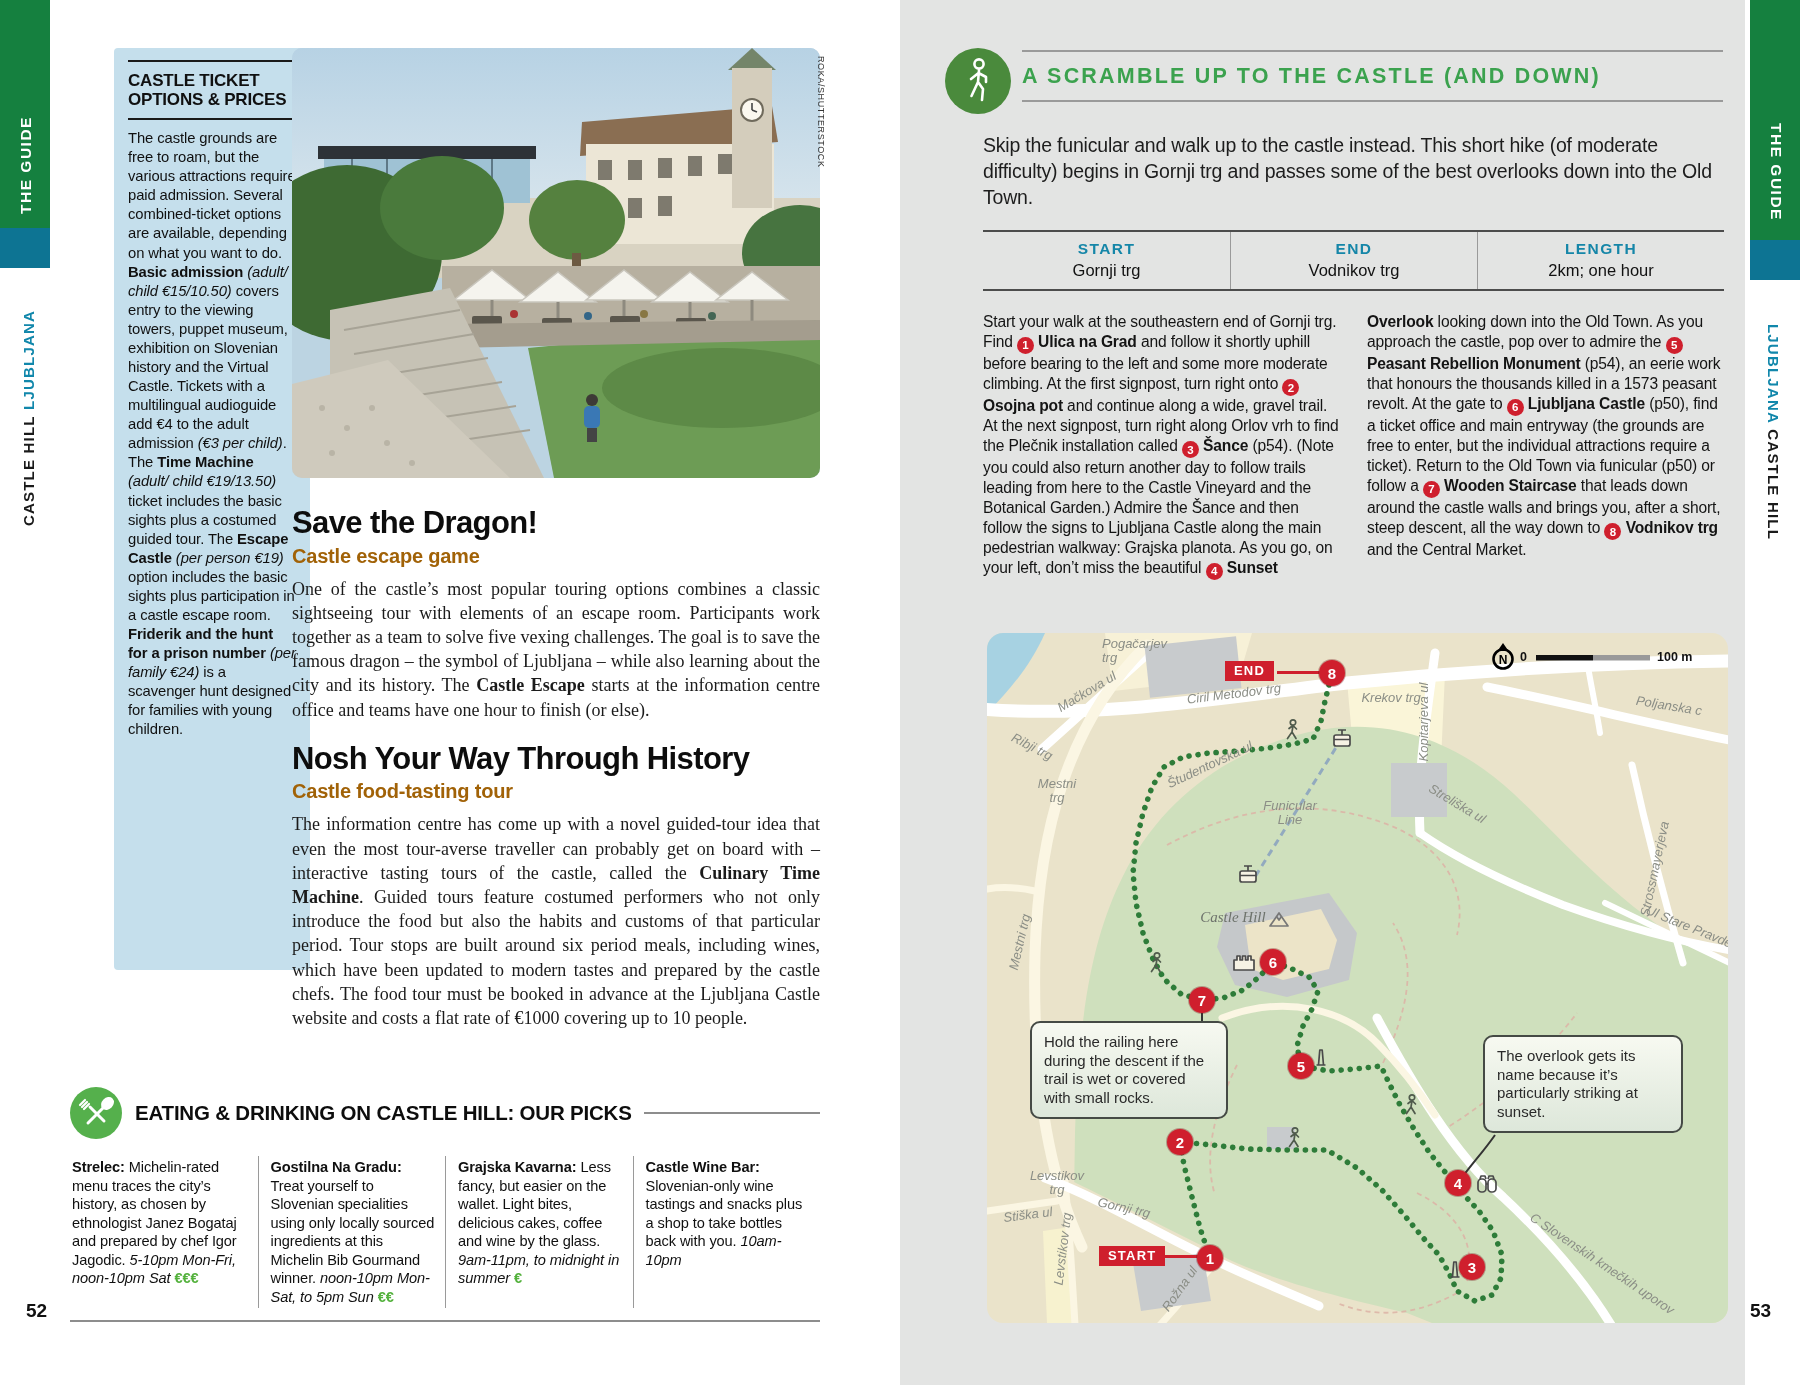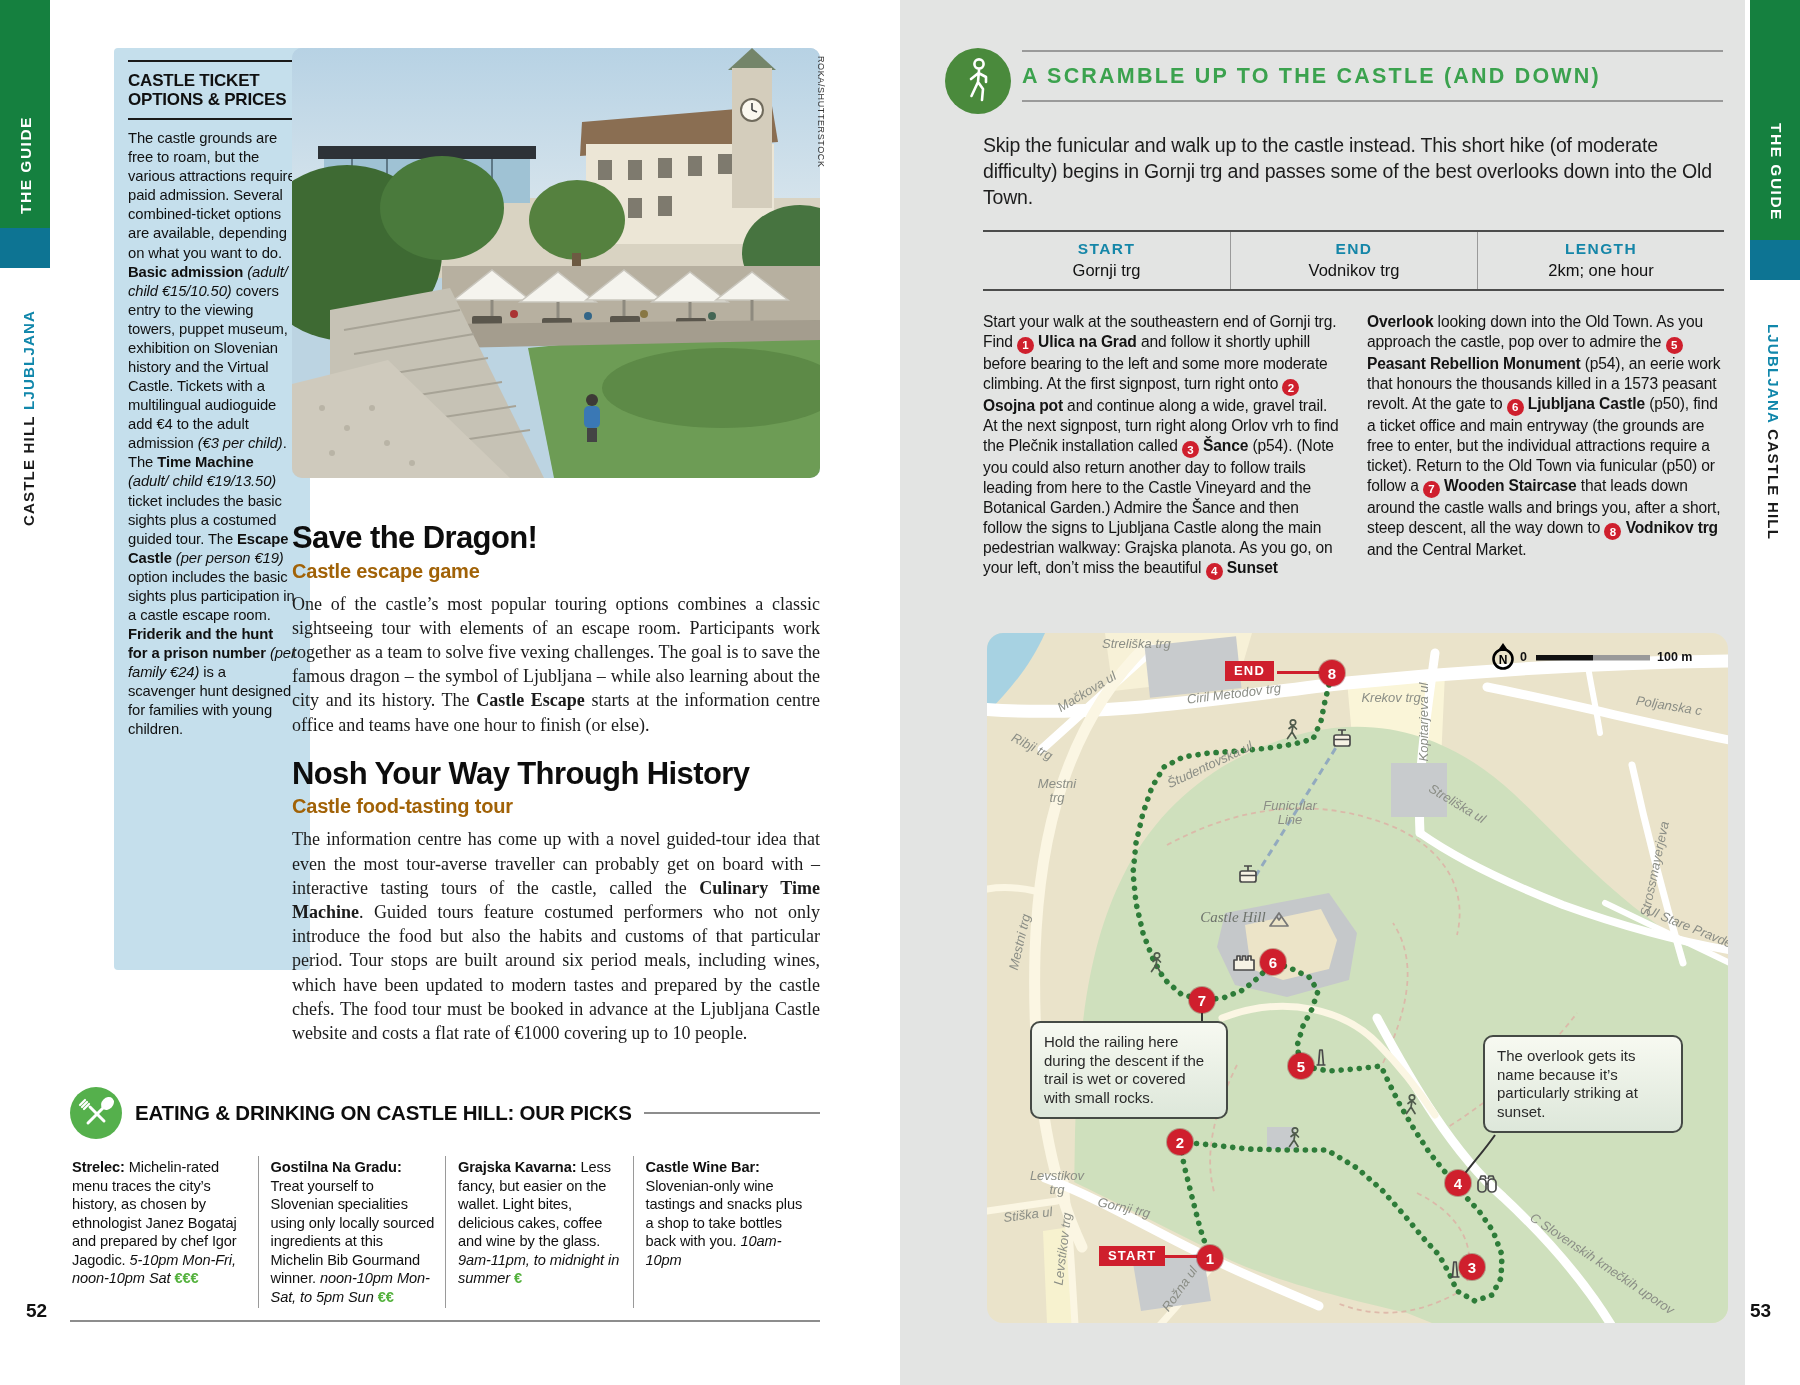--- a/index.html
+++ b/index.html
@@ -20,21 +20,21 @@
   
   #infobox{position:absolute;left:70px;top:48px;width:196px;height:922px;background:#c5dfec;border-radius:4px;padding:12px 14px;box-sizing:border-box;overflow:hidden;margin-left:44px;}
   .ib-title{font-size:17px;font-weight:800;color:#101010;line-height:1.12;border-top:2px solid #1a1a1a;border-bottom:2px solid #1a1a1a;padding:9px 0;margin-bottom:9px;letter-spacing:-0.2px;}
   .ib-body{font-size:14.8px;line-height:1.29;color:#101010;letter-spacing:-0.1px;}
 
   #photo{position:absolute;left:292px;top:48px;width:528px;height:430px;border-radius:10px;overflow:hidden;background:#bcd4e2;}
   #photo svg{display:block;}
   #credit{position:absolute;left:826px;top:56px;font-size:9px;color:#333;letter-spacing:.6px;transform:rotate(90deg);transform-origin:left top;white-space:nowrap;}
   #caption{position:absolute;left:292px;top:483px;width:528px;text-align:right;font-size:16.5px;font-weight:800;color:#111;}
 
-  #articles{position:absolute;left:292px;top:507px;width:528px;margin-top:15px;}
+  #articles{position:absolute;left:292px;top:507px;width:528px;}
   .art-title{font-size:31px;font-weight:800;color:#0d0d0d;letter-spacing:-0.6px;margin:0 0 5px;line-height:1.05;}
   .art-title.second{margin-top:21px;}
   .kicker{color:#a16207;font-size:20px;font-weight:700;margin:0 0 9px;letter-spacing:-0.2px;}
   .serif{font-family:"Liberation Serif",serif;font-size:18px;line-height:1.345;text-align:justify;color:#1b1b1b;margin:0;}
 
   #picks-head{position:absolute;left:70px;top:1087px;width:750px;display:flex;align-items:center;}
   .picks-circle{width:52px;height:52px;border-radius:50%;background:#55b04c;flex:0 0 auto;display:flex;align-items:center;justify-content:center;margin-right:13px;}
   .picks-title{font-size:20.5px;font-weight:800;color:#0d0d0d;white-space:nowrap;letter-spacing:-0.2px;}
   .picks-rule{flex:1;height:2px;background:#8d8d8d;margin-left:12px;}
   #picks-grid{position:absolute;left:70px;top:1156px;width:750px;display:grid;grid-template-columns:1fr 1fr 1fr 1fr;border-bottom:2px solid #8d8d8d;padding-bottom:12px;box-sizing:border-box;}
@@ -370,21 +370,21 @@
 
       <g transform="translate(516,26)">
         <path d="M0,-16 L5.5,-8 L-5.5,-8 Z" fill="#000"></path>
         <circle r="9.5" fill="none" stroke="#000" stroke-width="2.6"></circle>
         <text x="0" y="4.5" text-anchor="middle" font-size="12" font-weight="bold" font-family="Liberation Sans, sans-serif" fill="#000">N</text>
       </g>
       <rect x="549" y="22" width="57" height="5.5" fill="#111"></rect>
       <rect x="606" y="22" width="57" height="5.5" fill="#9a9a9a"></rect>
     </svg>
 
-    <div class="ml two" style="left:115px;top:4px;width:80px;text-align:left;">Streliška trg</div>
+    <div class="ml two" style="left:115px;top:4px;width:80px;text-align:left;">Pogačarjev trg</div>
     <div class="ml" style="left:60px;top:52px;width:80px;transform:rotate(-31deg);">Mačkova ul</div>
     <div class="ml" style="left:182px;top:54px;width:130px;transform:rotate(-7deg);">Ciril Metodov trg</div>
     <div class="ml two" style="left:374px;top:58px;width:60px;">Krekov trg</div>
     <div class="ml" style="left:382px;top:82px;width:110px;transform:rotate(-90deg);">Kopitarjeva ul</div>
     <div class="ml" style="left:430px;top:164px;width:80px;transform:rotate(31deg);">Streliška ul</div>
     <div class="ml" style="left:640px;top:66px;width:84px;transform:rotate(9deg);">Poljanska c</div>
     <div class="ml" style="left:613px;top:229px;width:110px;transform:rotate(-78deg);">Strossmayerjeva</div>
     <div class="ml" style="left:647px;top:287px;width:110px;transform:rotate(22deg);">Ul Stare Pravde</div>
     <div class="ml" style="left:15px;top:107px;width:60px;transform:rotate(27deg);">Ribji trg</div>
     <div class="ml two" style="left:45px;top:144px;width:50px;">Mestni trg</div>

